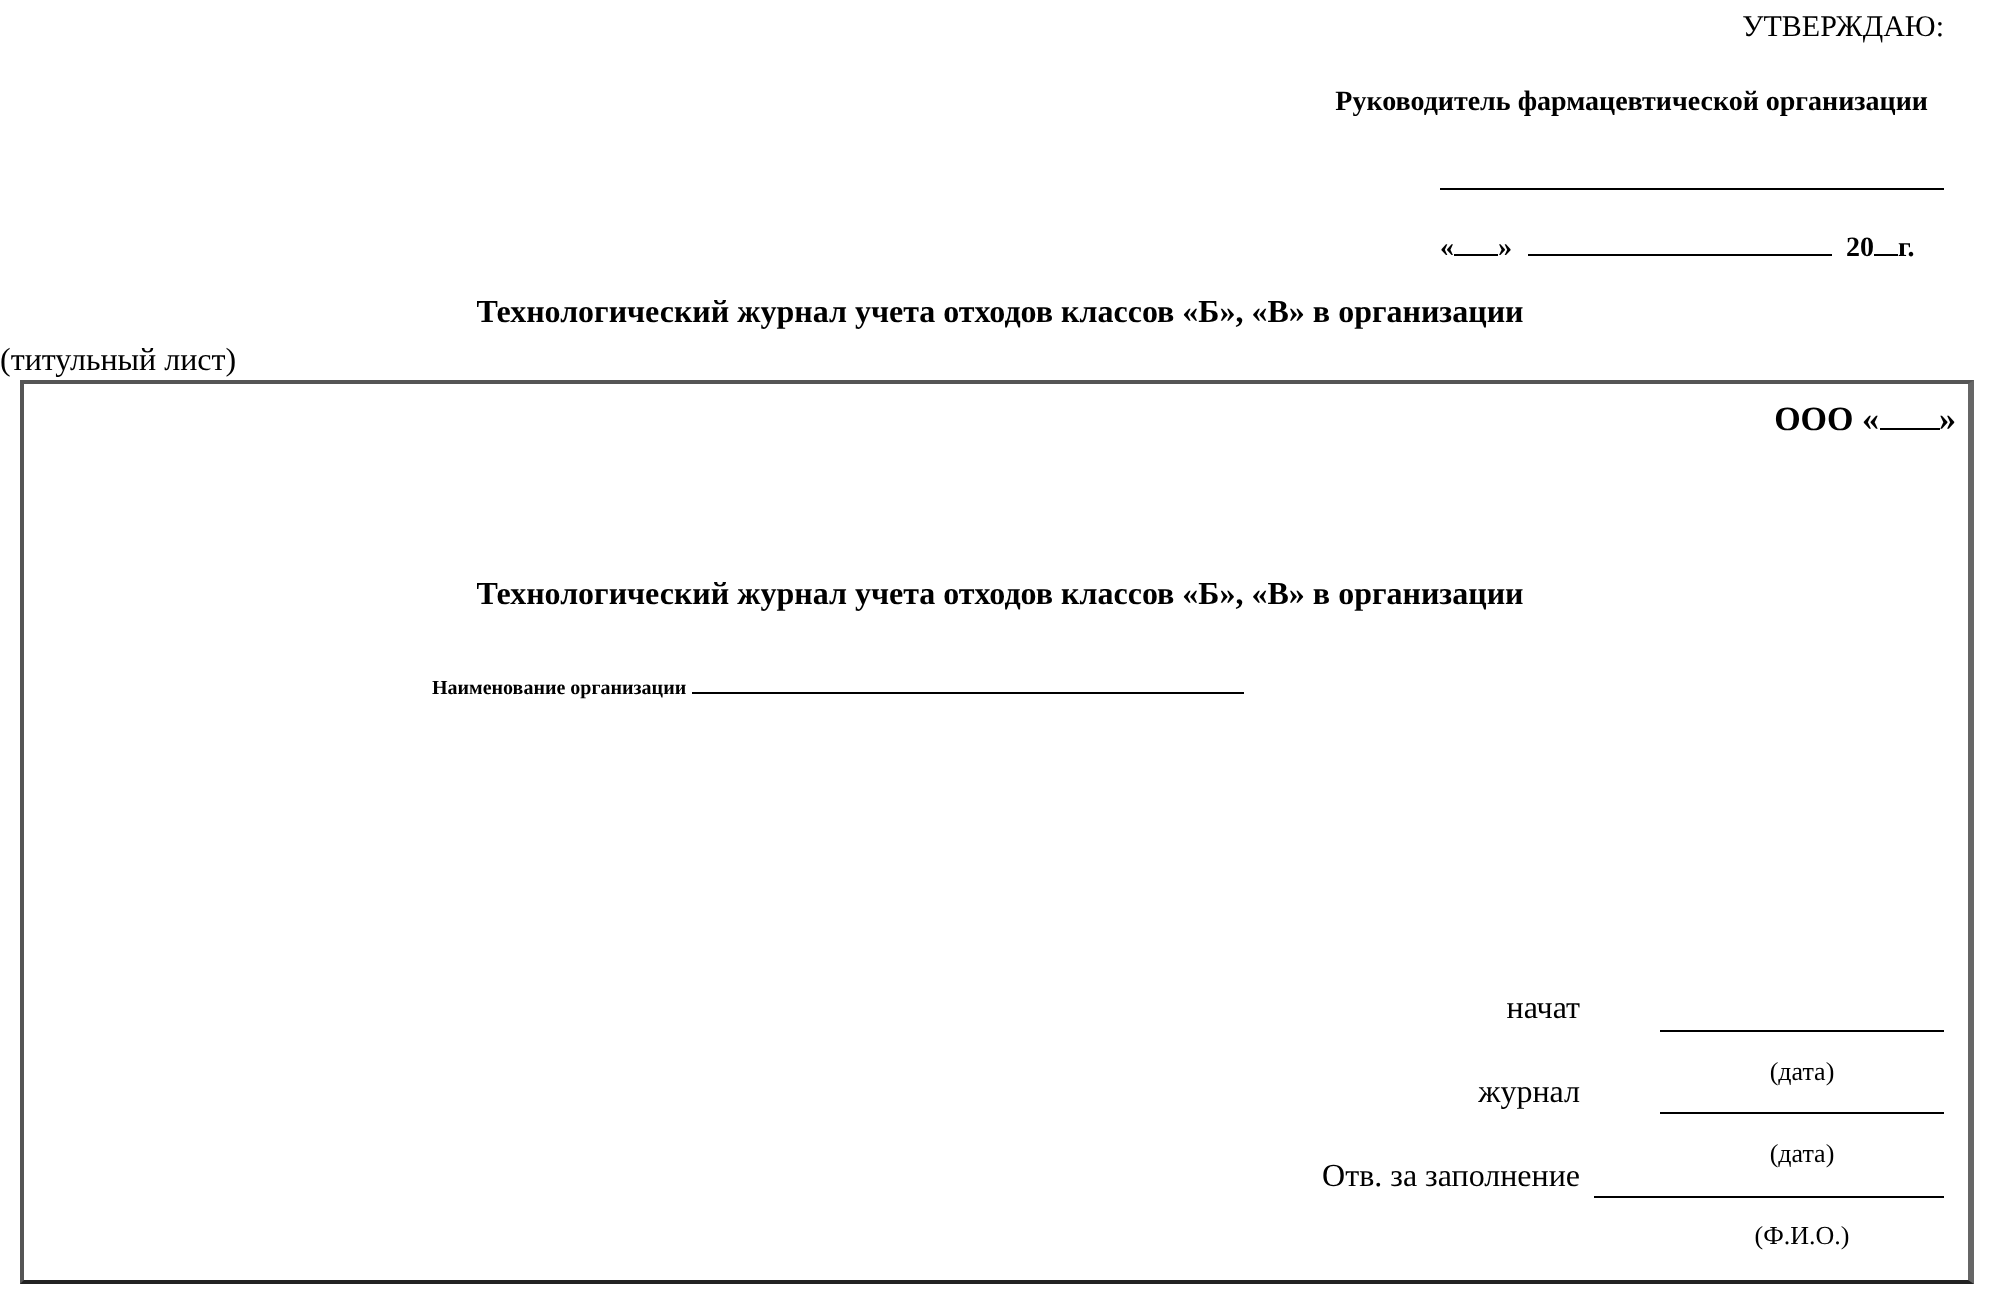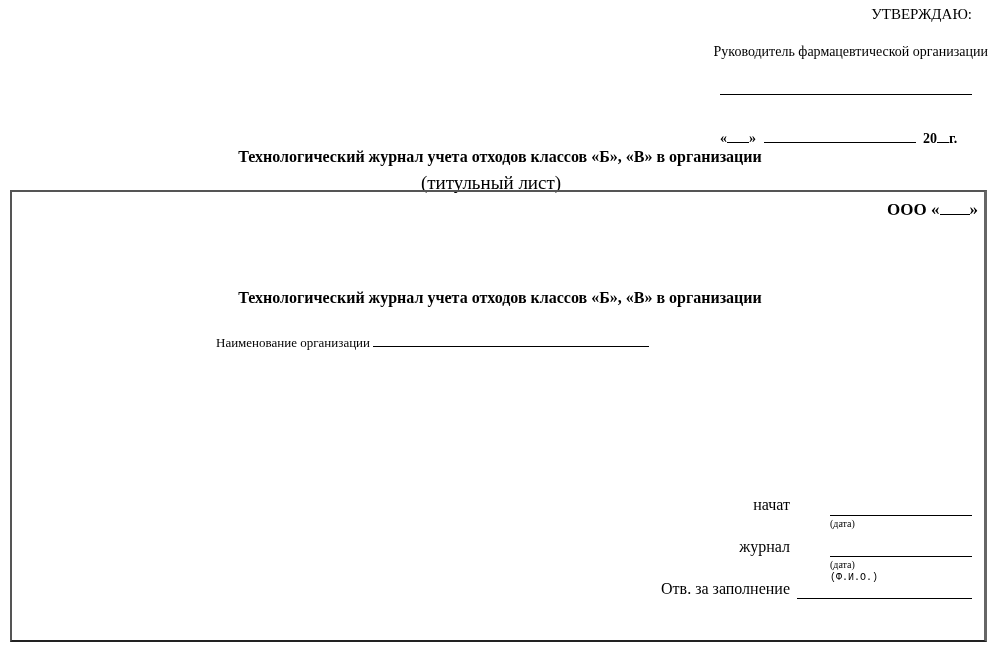--- a/index.html
+++ b/index.html
@@ -2,39 +2,39 @@
 <html><head>
 <meta charset="utf-8">
 <style>
   html, body { margin: 0; padding: 0; }
   body {
     width: 1000px; height: 652px; background: #ffffff; position: relative; overflow: hidden;
     font-family: "Liberation Serif", "DejaVu Serif", serif; color: #000;
   }
   .abs { position: absolute; }
   .approve { right: 28px; top: 6px; font-size: 15px; }
-  .head-role { right: 12px; top: 44px; font-size: 14px; }
+  .head-role { right: 36px; top: 44px; font-size: 14px; font-weight: bold; }
   .sign-line { left: 720px; top: 94px; width: 252px; border-bottom: 1px solid #000; height: 0; }
-  .date-row { left: 720px; top: 130px; width: 252px; font-size: 14px; font-weight: bold; white-space: nowrap; }
+  .date-row { left: 720px; top: 115px; width: 252px; font-size: 14px; font-weight: bold; white-space: nowrap; }
   .date-row .u { display: inline-block; border-bottom: 1px solid #000; vertical-align: baseline; height: 12px; }
   .title-top { left: 0; width: 1000px; text-align: center; top: 148px; font-size: 16px; font-weight: bold; }
-  .subtitle { left: 0; width: 982px; text-align: center; top: 172px; font-size: 19px; }
+  .subtitle { left: 0; width: 982px; top: 172px; font-size: 16px; }
   .frame {
     left: 10px; top: 190px; width: 977px; height: 452px;
     border-top: 2px solid #555; border-left: 2px solid #555; border-right: 3px solid #666; border-bottom: 2px solid #222;
     box-sizing: border-box;
   }
   .org { right: 22px; top: 200px; font-size: 17px; font-weight: bold; white-space: nowrap; margin-left: 42px; }
   .org .u { display: inline-block; width: 30px; border-bottom: 1px solid #000; height: 14px; }
   .title-mid { left: 0; width: 1000px; text-align: center; top: 289px; font-size: 16px; font-weight: bold; }
-  .org-name { left: 216px; top: 334px; font-size: 13px; font-weight: normal; white-space: nowrap; }
+  .org-name { left: 216px; top: 334px; font-size: 10px; font-weight: bold; white-space: nowrap; }
   .org-name .u { display: inline-block; width: 276px; border-bottom: 1px solid #000; height: 12px; vertical-align: baseline; }
   .lbl { font-size: 16px; text-align: left; white-space: nowrap; }
   .line { border-bottom: 1px solid #000; height: 0; }
-  .cap { font-size: 10px; text-align: left; }
+  .cap { font-size: 13px; text-align: center; margin-top: 10px; }
 </style>
 </head>
 <body>
 
 <div class="abs approve">УТВЕРЖДАЮ:</div>
 <div class="abs head-role">Руководитель фармацевтической организации</div>
 <div class="abs sign-line"></div>
 <div class="abs date-row">
   <span>«</span><span class="u" style="width:22px"></span><span>»</span>
   <span class="u" style="width:152px;margin-left:4px"></span>
@@ -60,13 +60,13 @@
 <div class="abs lbl" style="right:210px; top:496px;">начат</div>
 <div class="abs line" style="left:830px; top:515px; width:142px;"></div>
 <div class="abs cap" style="left:830px; top:518px; width:142px;">(дата)</div>
 
 <div class="abs lbl" style="right:210px; top:538px;">журнал</div>
 <div class="abs line" style="left:830px; top:556px; width:142px;"></div>
 <div class="abs cap" style="left:830px; top:559px; width:142px;">(дата)</div>
 
 <div class="abs lbl" style="right:210px; top:580px;margin-left:44px;">Отв. за заполнение</div>
 <div class="abs line" style="left:797px; top:598px; width:175px;"></div>
-<div class="abs cap" style="left:830px; top:572px; width:142px;font-family:Liberation Mono, monospace;">(Ф.И.О.)</div>
+<div class="abs cap" style="left:830px; top:600px; width:142px;">(Ф.И.О.)</div>
 
 </body></html>

